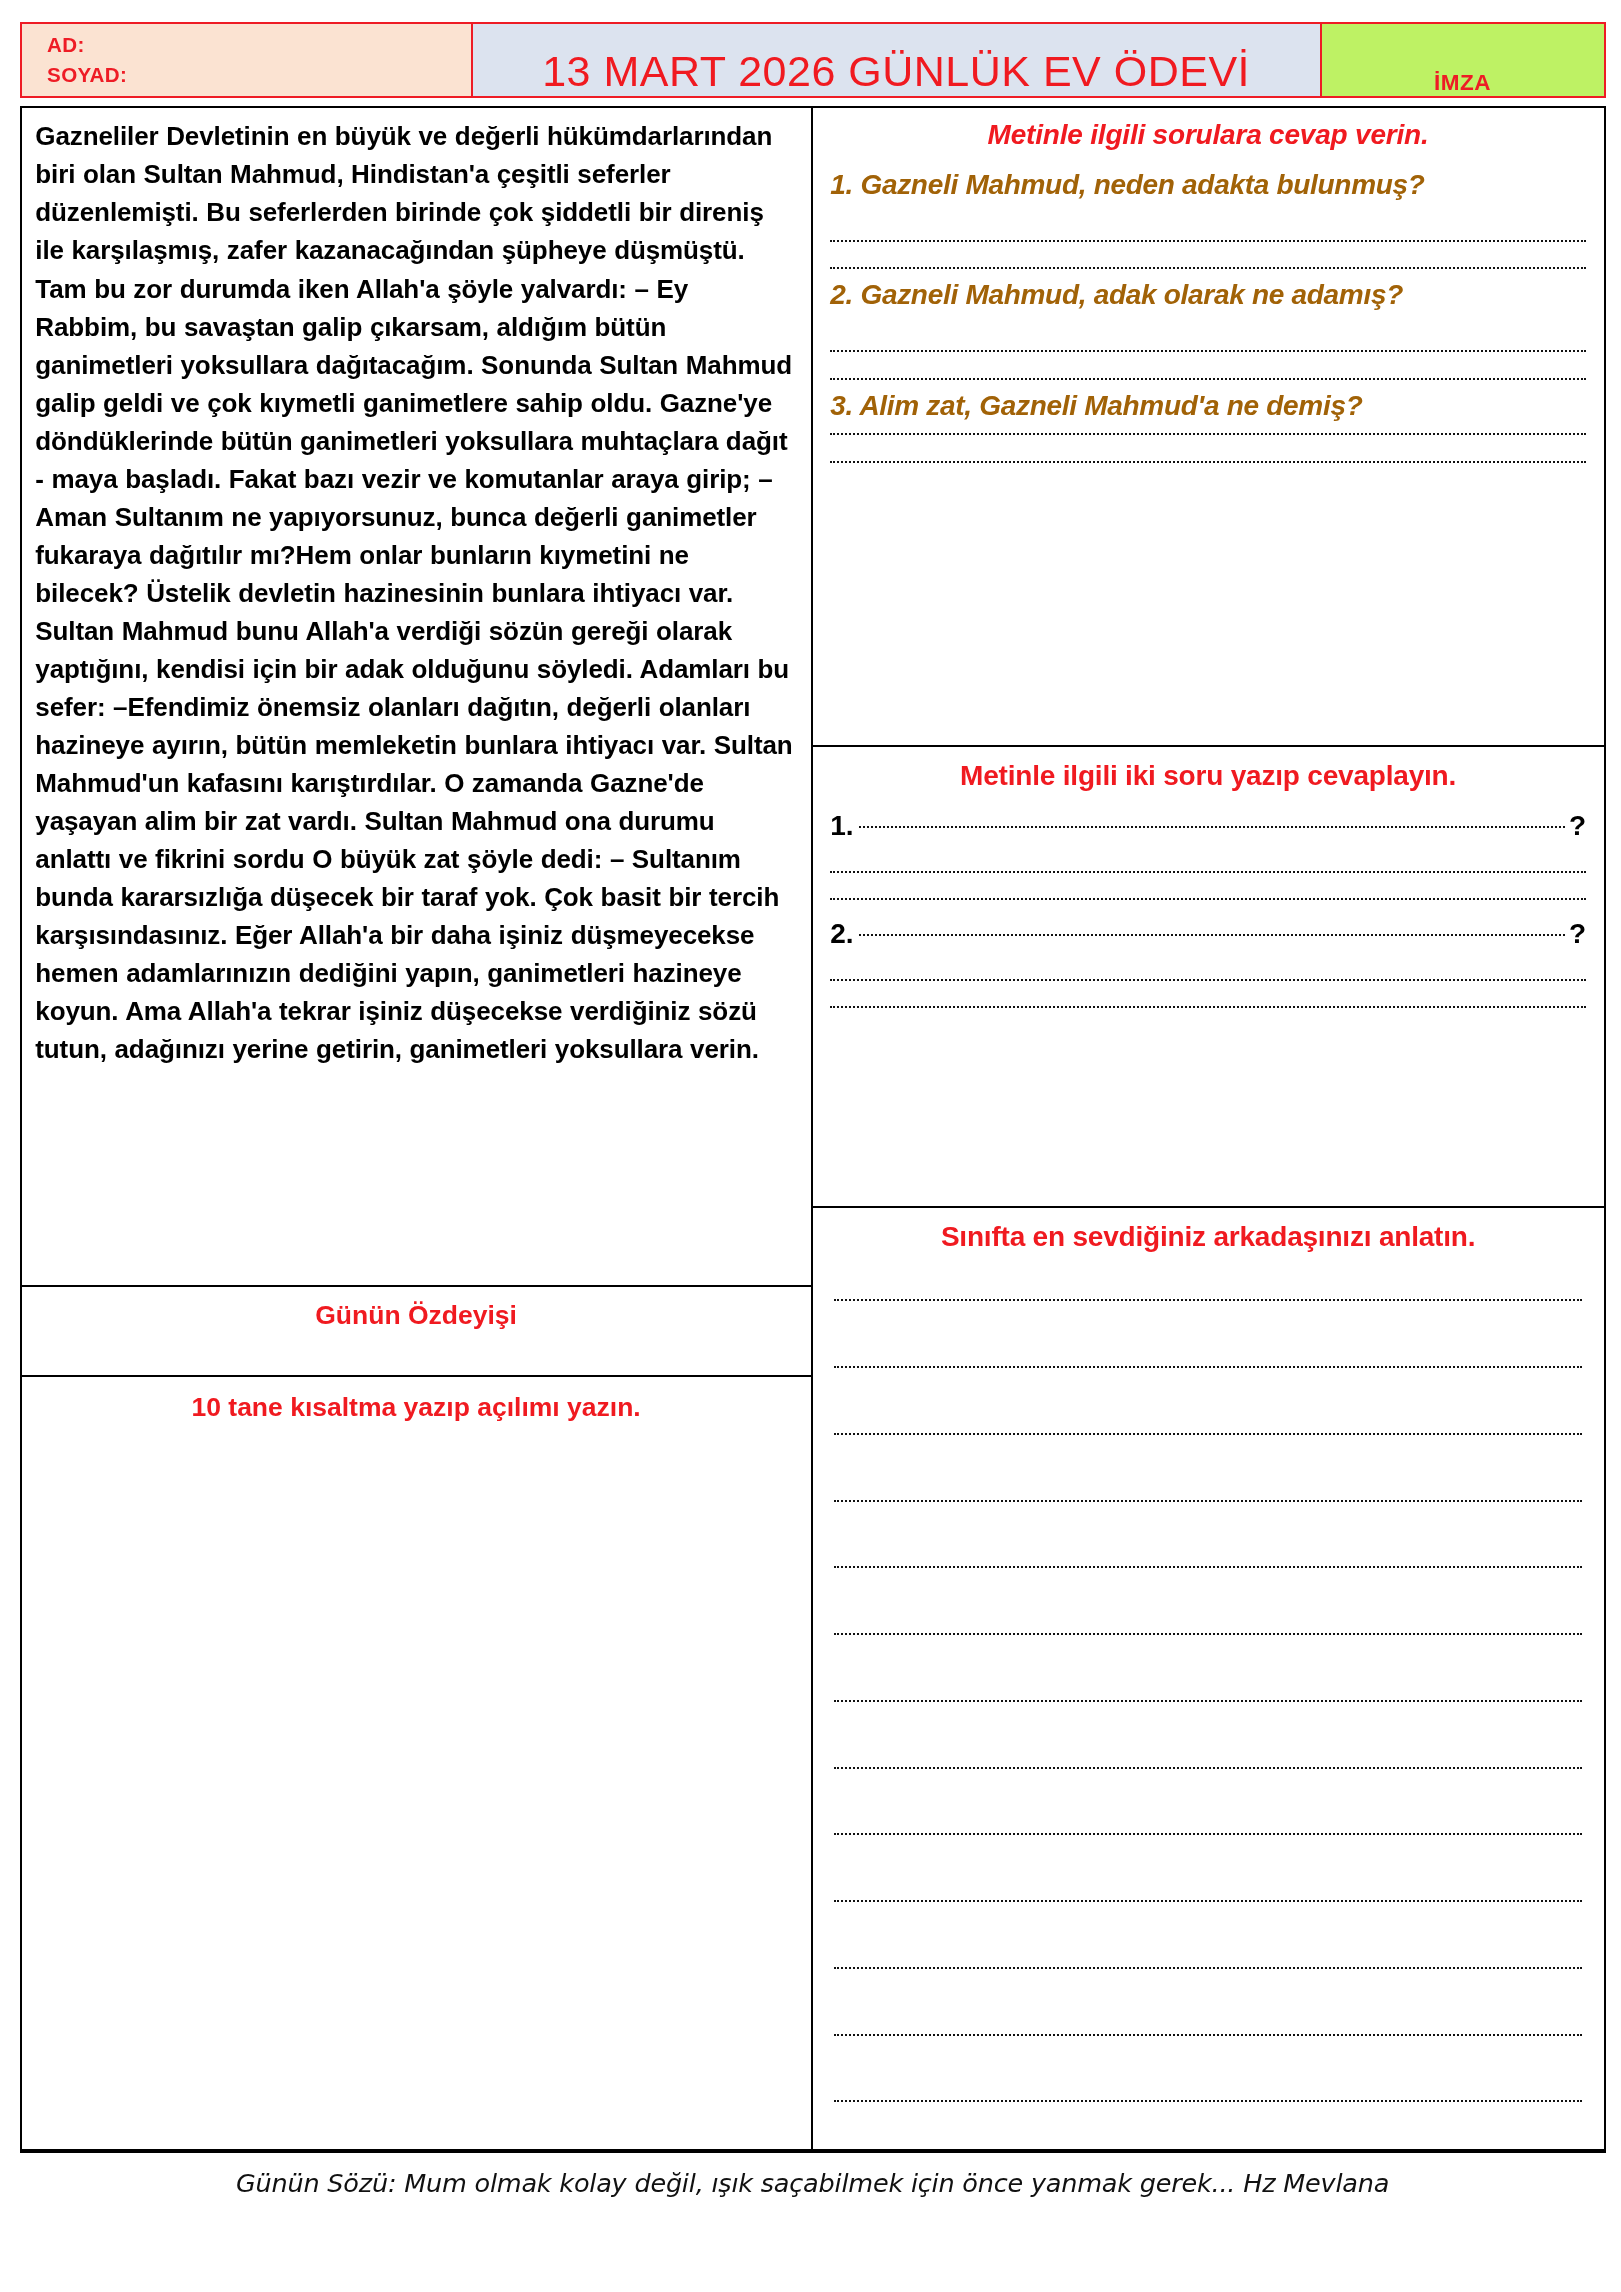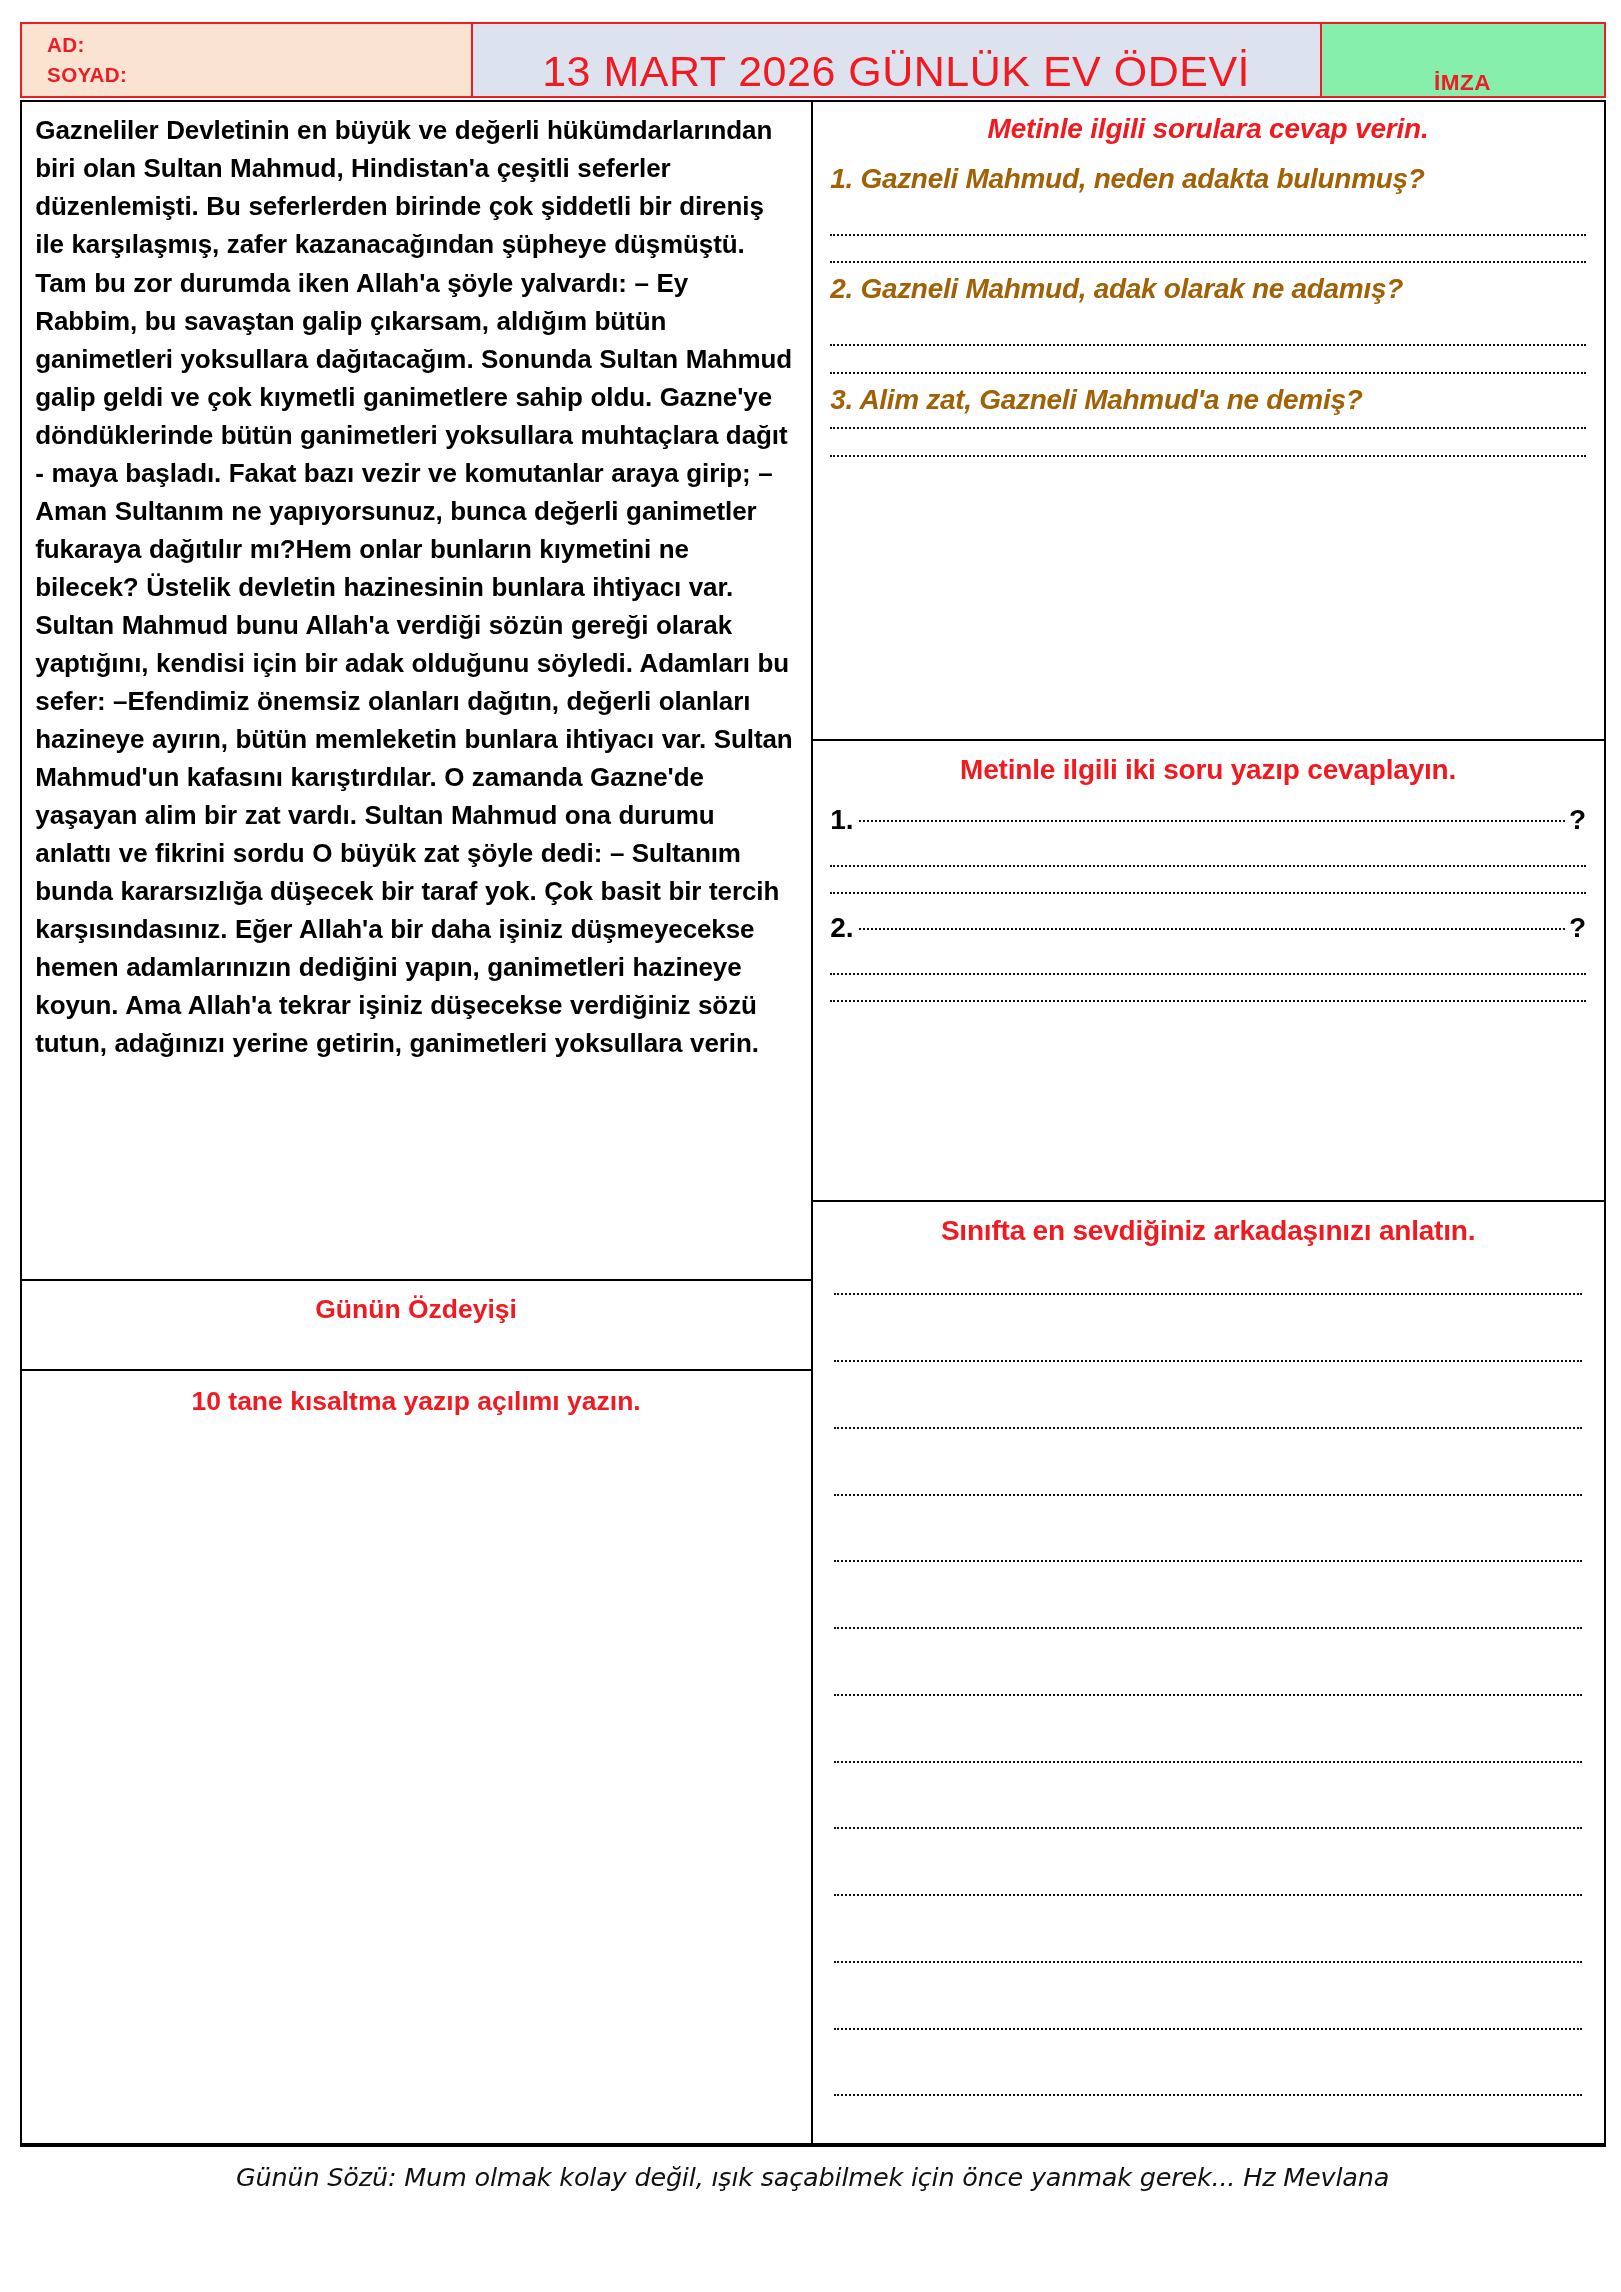--- a/index.html
+++ b/index.html
@@ -61,36 +61,36 @@
   }
   .hdr-title span {
     color: #f01a20;
     font-size: 43px;
     font-weight: 500;
     letter-spacing: 0.5px;
     white-space: nowrap;
   }
   .hdr-sign {
     width: 286px;
-    background: #86efac;
+    background: #bef264;
     justify-content: center;
   }
   .hdr-sign span {
     color: #ee1c25;
     font-weight: bold;
     font-size: 22.5px;
     letter-spacing: 0.5px;
   }
 
   
   .body-table {
     display: flex;
     width: 1586px;
     margin-left: 2px;
-    margin-top: 2px;
+    margin-top: 8px;
     border: 2.9px solid #000;
     box-sizing: border-box;
     height: 2045px;
   }
   .col-left {
     width: 791px;
     box-sizing: border-box;
     border-right: 2.9px solid #000;
     display: flex;
     flex-direction: column;

